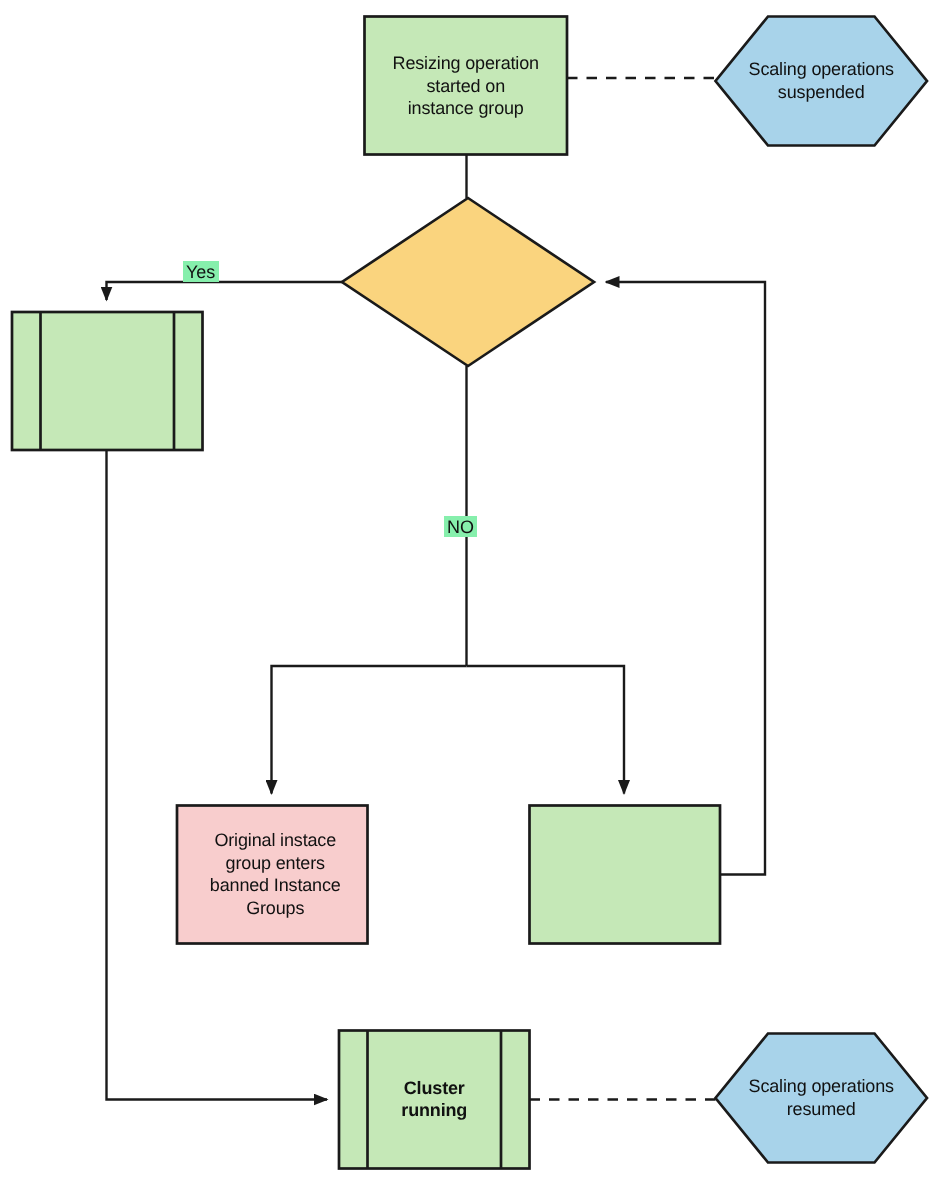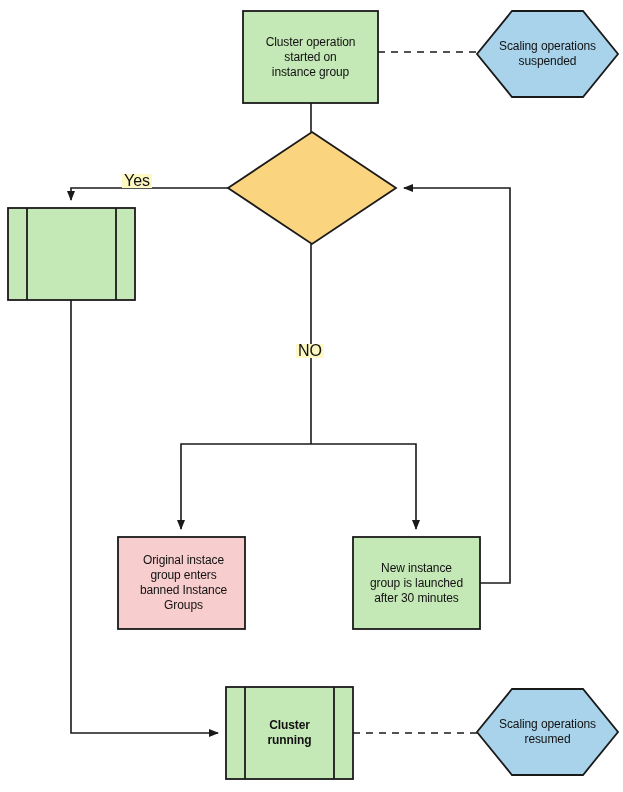--- a/index.html
+++ b/index.html
@@ -37,23 +37,23 @@
     font-size: 12px;
     line-height: 15px;
     color: #111111;
     white-space: pre-line;
     pointer-events: none;
     letter-spacing: -0.1px;
   }
   .edge-label {
     position: absolute;
     font-family: "Liberation Sans", sans-serif;
-    font-size: 16px;
+    font-size: 12px;
     color: #111111;
-    background: #fef9c3;
+    background: #86efac;
     padding: 0 2px;
     line-height: 14px;
     white-space: nowrap;
   }
 </style>
 </head>
 <body>
 
 <div id="diagram-root">
 
@@ -106,37 +106,34 @@
       <g>
         <rect x="226" y="687" width="127" height="92" fill="#c5e8b7"></rect>
         <line x1="245" y1="687" x2="245" y2="779"></line>
         <line x1="334" y1="687" x2="334" y2="779"></line>
       </g>
 
       <polygon points="512,689 583,689 618,732 583,775 512,775 477,732" fill="#a8d3ea"></polygon>
     </g>
   </svg>
 
-  <div class="node-label" style="left:243px; top:11px; width:135px; height:92px;">Cluster operation
+  <div class="node-label" style="left:243px; top:11px; width:135px; height:92px;">Resizing operation
 started on
 instance group</div>
 
   <div class="node-label" style="left:477px; top:11px; width:141px; height:86px;">Scaling operations
 suspended</div>
 
 
 
   <div class="node-label" style="left:118px; top:537px; width:131px; height:92px;">Original instace
 group enters
 banned Instance
 Groups</div>
 
-  <div class="node-label" style="left:353px; top:537px; width:127px; height:92px;">New instance
-group is launched
-after 30 minutes</div>
 
   <div class="node-label" style="left:245px; top:687px; width:89px; height:92px;font-weight:bold;">Cluster
 running</div>
 
   <div class="node-label" style="left:477px; top:689px; width:141px; height:86px;">Scaling operations
 resumed</div>
 
   <div class="edge-label" style="left:122px; top:174px;">Yes</div>
 
   <div class="edge-label" style="left:296px; top:344px;">NO</div>

